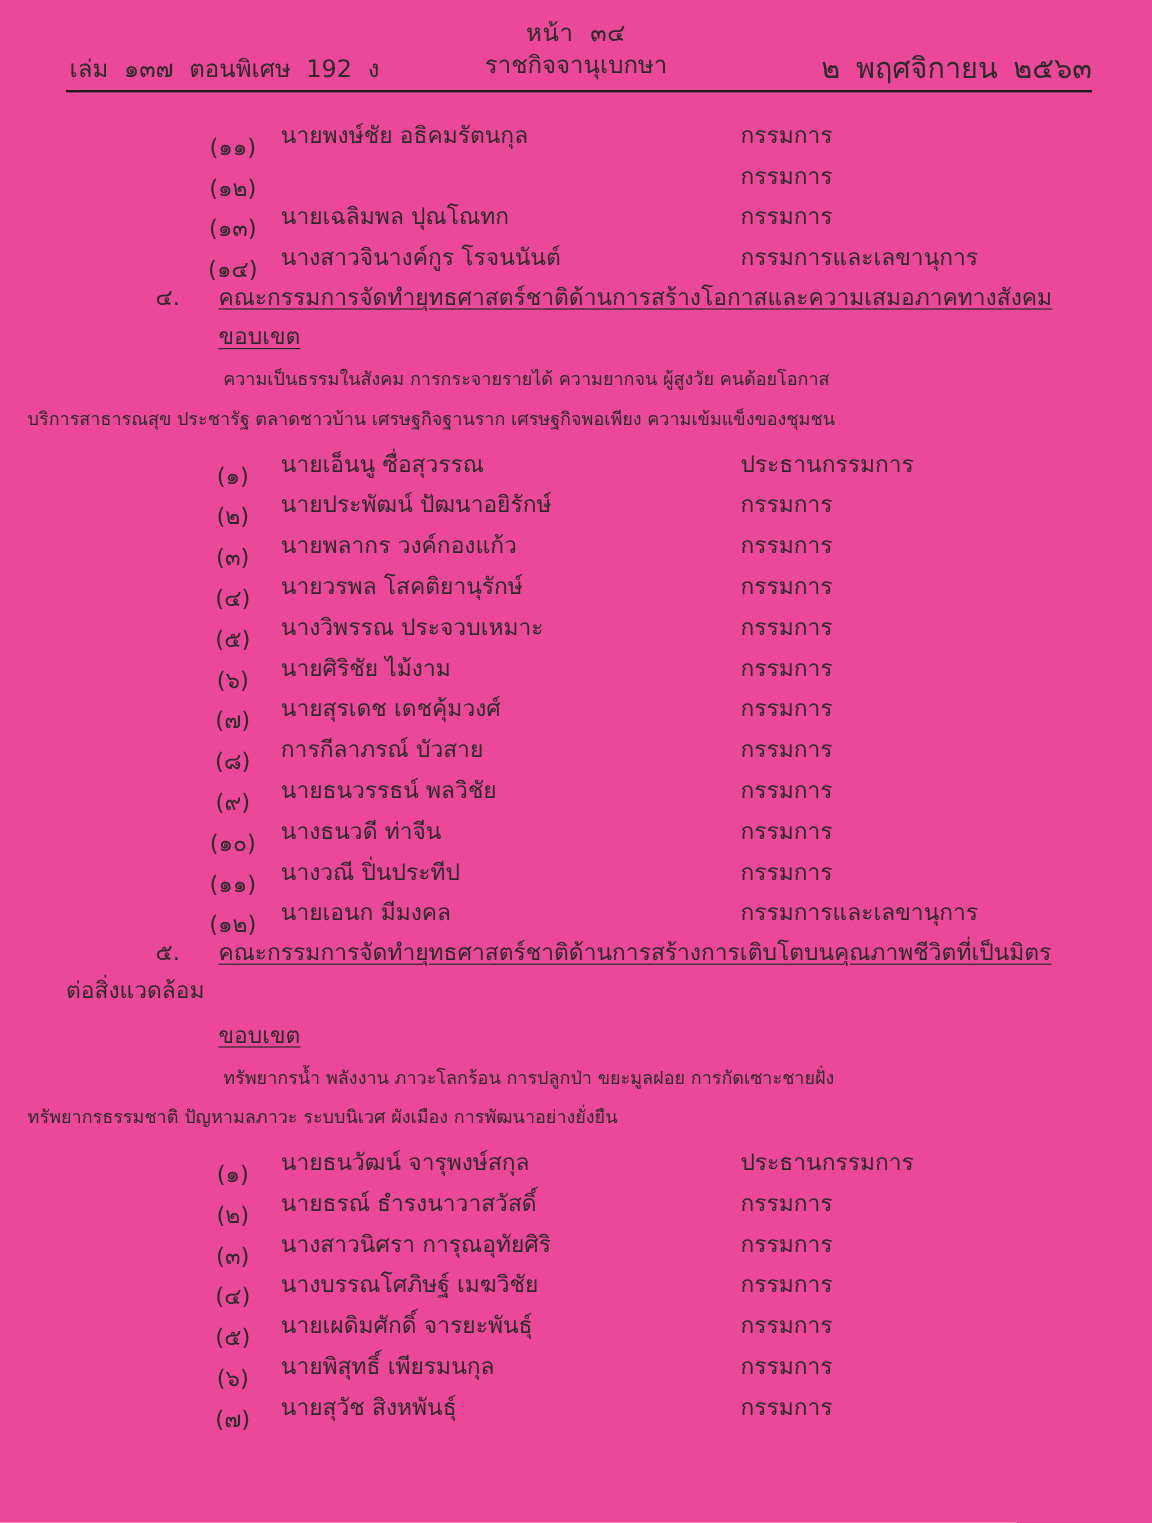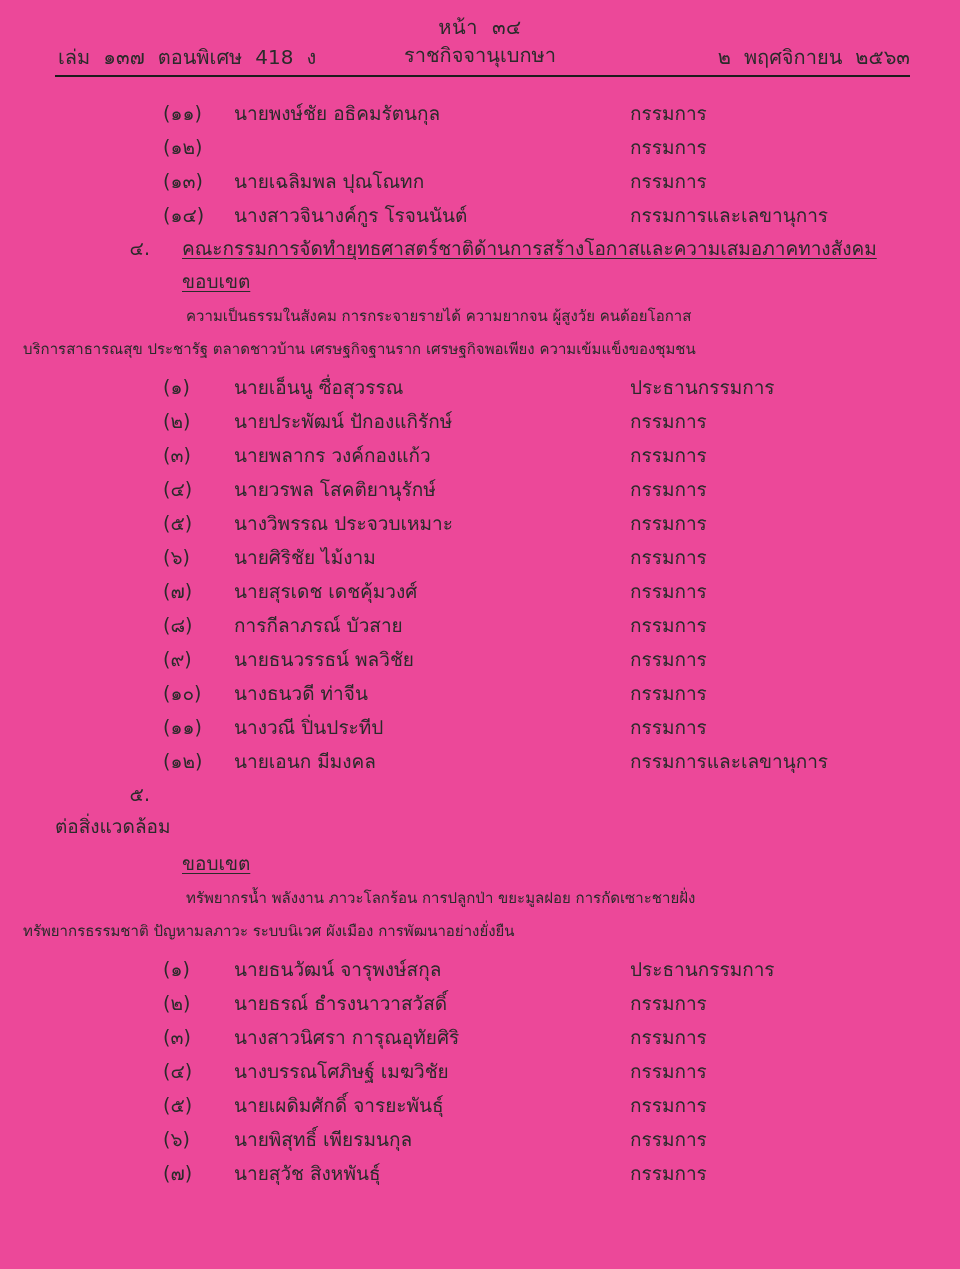--- a/index.html
+++ b/index.html
@@ -58,21 +58,21 @@
     top: 0;
     text-align: center;
     font-size: 20px;
     line-height: 30px;
     font-family: Liberation Mono, monospace;
   }
   .masthead-right {
     position: absolute;
     right: 50px;
     top: 0;
-    font-size: 20px;
+    font-size: 24px;
     line-height: 30px;
     white-space: nowrap;
   }
   .masthead-right span { margin-right: 13px; }
   .masthead-right span:last-child { margin-right: 0; }
 
   .masthead-rule {
     position: absolute;
     left: 55px;
     top: 75px;
@@ -94,29 +94,30 @@
     position: relative;
     height: 34px;
     font-size: 19px;
     line-height: 34px;
     white-space: nowrap;
   }
   .member-num {
     position: absolute;
     left: 163px;
     width: 62px;
-    text-align: left;
+    text-align: center;
+    margin-top: 10px;
   }
   .member-name {
     position: absolute;
     left: 234px;
   }
   .member-role {
     position: absolute;
-    left: 630px;
+    left: 617px;
   }
 
   
   .section-head {
     position: relative;
     font-size: 19px;
     line-height: 32px;
     min-height: 32px;
     white-space: nowrap;
   }
@@ -174,21 +175,21 @@
 
 <div class="page">
 
   <div class="masthead">
     <div class="masthead-page">
       <span class="pg-word">หน้า</span><span>๓๔</span>
     </div>
 
     <div class="masthead-row">
       <div class="masthead-left">
-        <span>เล่ม</span><span>๑๓๗</span><span>ตอนพิเศษ</span><span>418</span><span>ง</span>
+        <span>เล่ม</span><span>๑๓๗</span><span>ตอนพิเศษ</span><span>192</span><span>ง</span>
       </div>
 
       <div class="masthead-center">ราชกิจจานุเบกษา</div>
 
       <div class="masthead-right">
         <span>๒</span><span>พฤศจิกายน</span><span>๒๕๖๓</span>
       </div>
     </div>
 
     <div class="masthead-rule"></div>
@@ -234,21 +235,21 @@
       <div class="sp-h"></div>
 
       <div>
         <div class="member-row">
           <span class="member-num">(๑)</span>
           <span class="member-name">นายเอ็นนู  ซื่อสุวรรณ</span>
           <span class="member-role">ประธานกรรมการ</span>
         </div>
         <div class="member-row">
           <span class="member-num">(๒)</span>
-          <span class="member-name">นายประพัฒน์  ปักองแกิรักษ์</span>
+          <span class="member-name">นายประพัฒน์  ปัฒนาอยิรักษ์</span>
           <span class="member-role">กรรมการ</span>
         </div>
         <div class="member-row">
           <span class="member-num">(๓)</span>
           <span class="member-name">นายพลากร  วงค์กองแก้ว</span>
           <span class="member-role">กรรมการ</span>
         </div>
         <div class="member-row">
           <span class="member-num">(๔)</span>
           <span class="member-name">นายวรพล  โสคติยานุรักษ์</span>
@@ -293,20 +294,21 @@
           <span class="member-num">(๑๒)</span>
           <span class="member-name">นายเอนก  มีมงคล</span>
           <span class="member-role">กรรมการและเลขานุการ</span>
         </div>
       </div>
     </div>
 
     <div>
       <div class="section-head">
         <span class="section-num">๕.</span>
+        <span class="section-title">คณะกรรมการจัดทำยุทธศาสตร์ชาติด้านการสร้างการเติบโตบนคุณภาพชีวิตที่เป็นมิตร</span>
       </div>
       <div class="section-cont-row">
         <span class="section-title-cont">ต่อสิ่งแวดล้อม</span>
       </div>
 
       <div class="sp-h"></div>
 
       <div class="scope-row">
         <span class="scope-label">ขอบเขต</span>
       </div>

